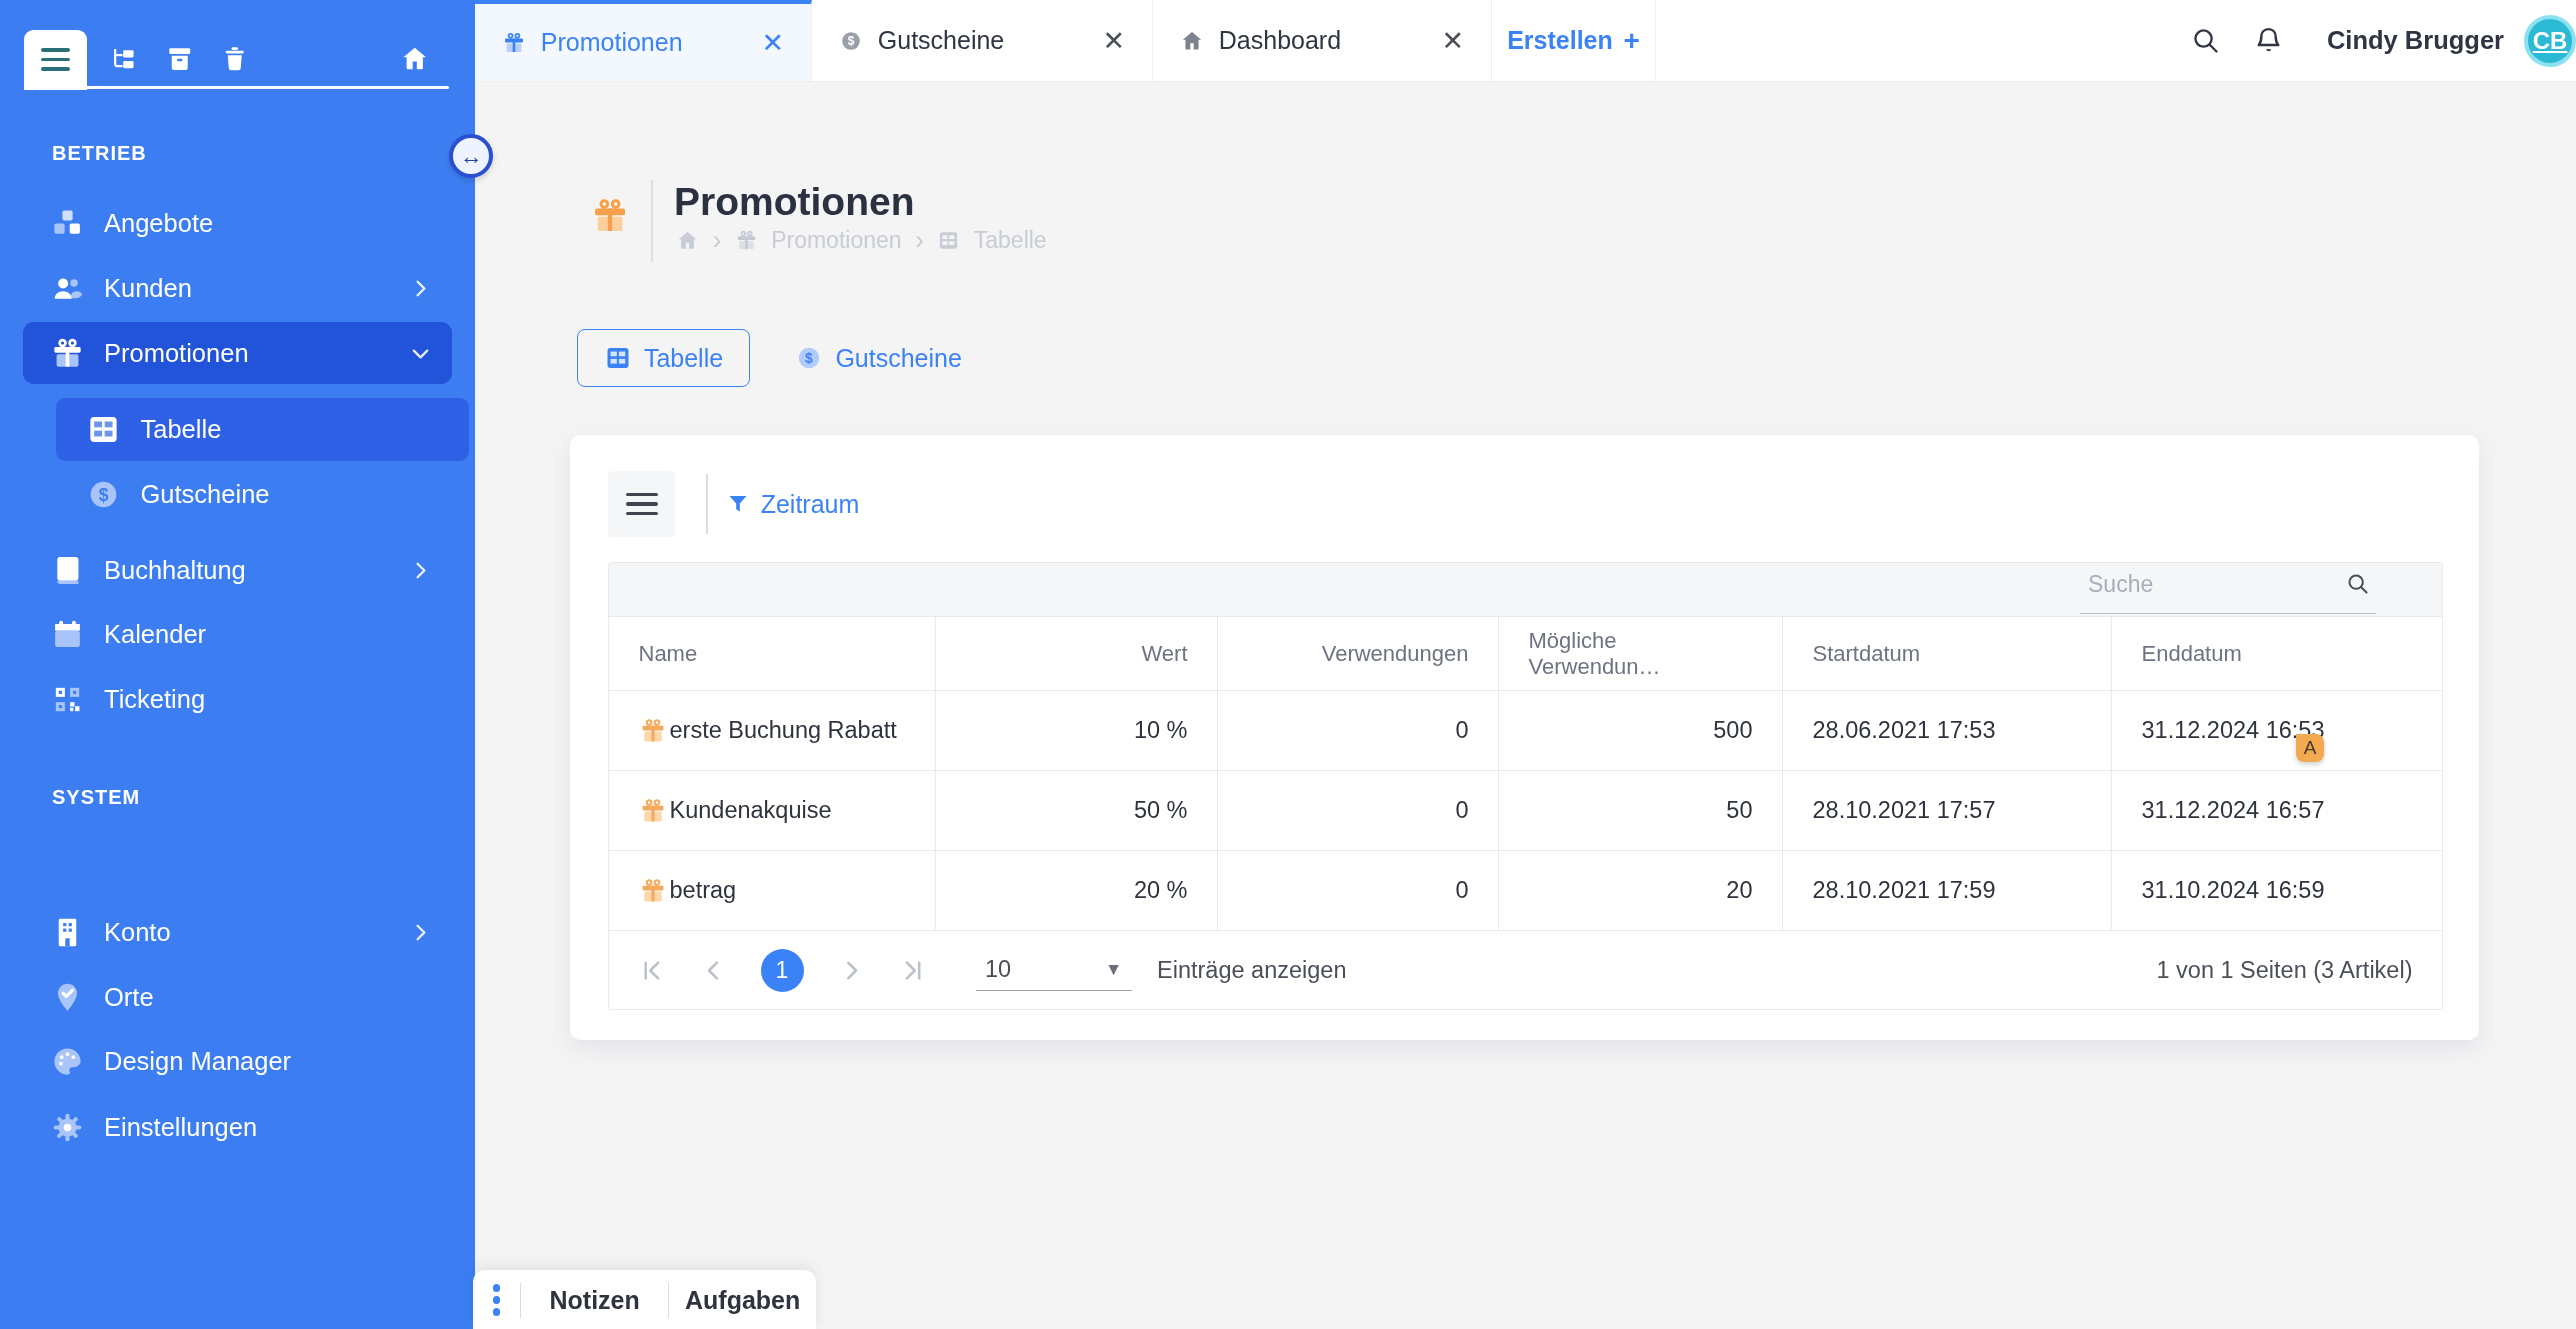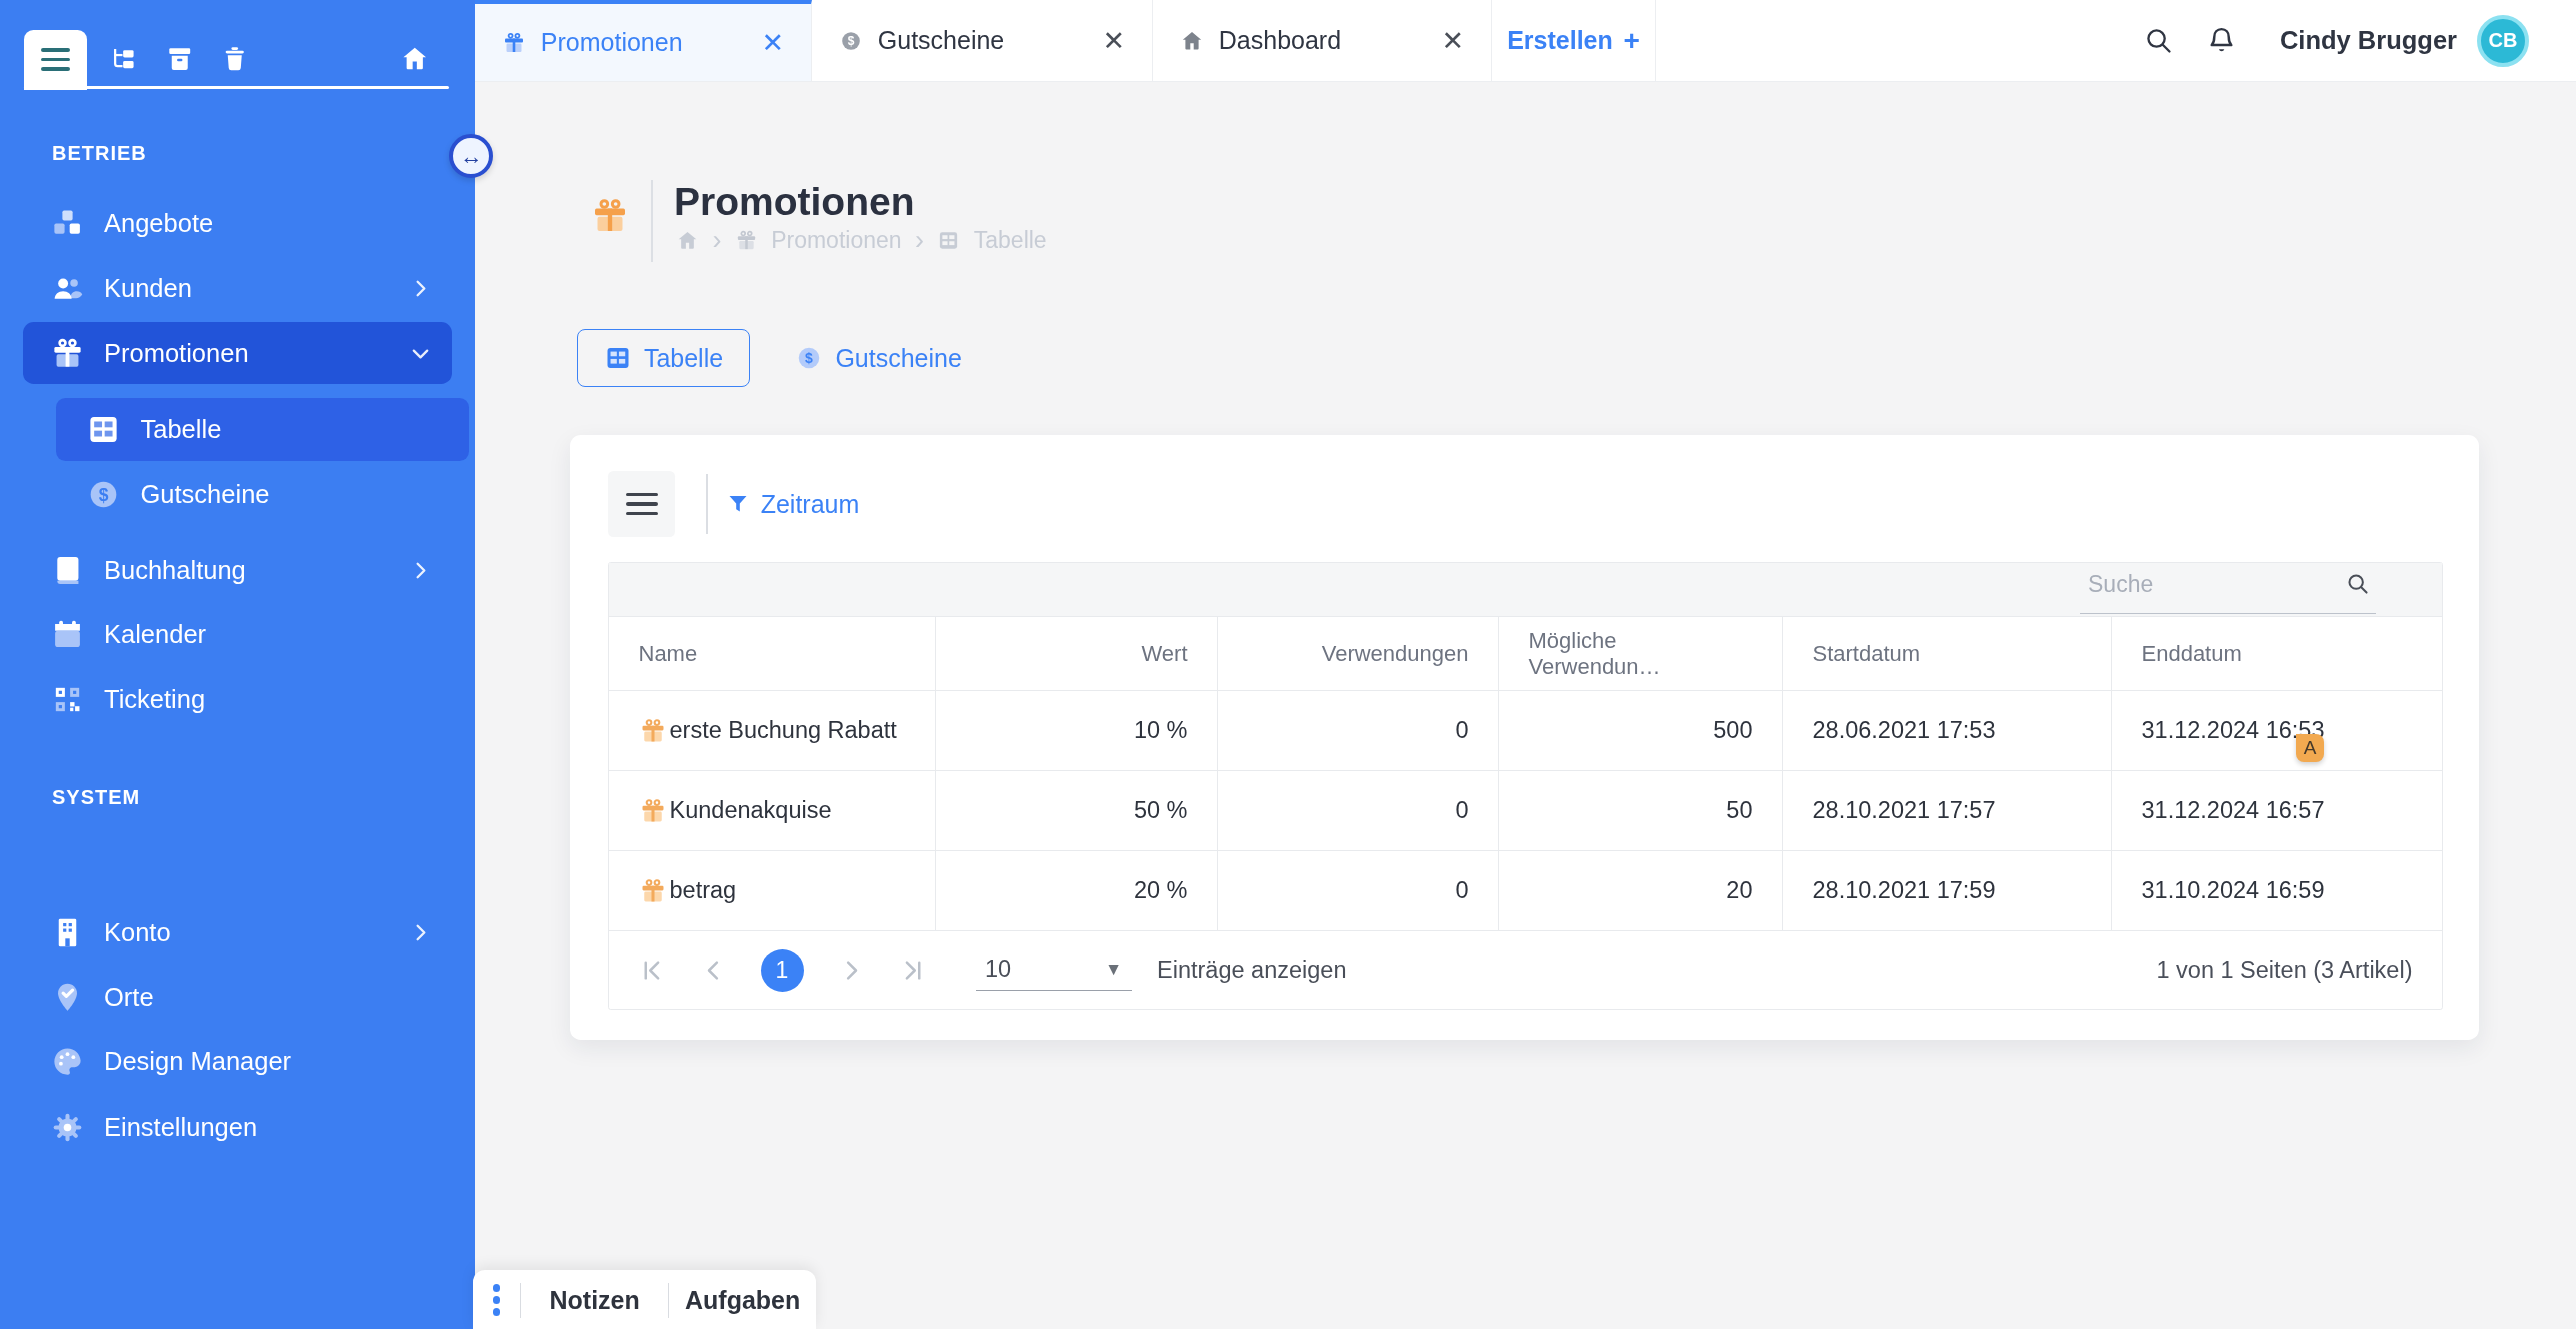--- a/index.html
+++ b/index.html
@@ -34,26 +34,26 @@
     border-bottom:1.3px solid #eceef1; display:flex; z-index:4; }
   .tab { height:100%; display:flex; align-items:center; padding:0 27px; border-right:1.3px solid #eceef1;
     background:#fff; font-size:25px; color:#2f3542; cursor:pointer; }
   .tab .tic { width:24px; height:24px; margin-right:14.8px; flex:0 0 auto; }
   .tab-close { margin-left:auto; font-size:27px; color:#4a4f58; padding-left:20px; cursor:pointer; }
   .tab.active { background:#f3f8fe; border-top:4px solid #3b82f6; color:#3b82f6; }
   .tab.active .tab-close { color:#3b82f6; }
   .tab.t1 { width:337px; } .tab.t2 { width:341px; } .tab.t3 { width:339px; }
   .tab.t4 { width:164px; justify-content:center; color:#3b82f6; font-weight:bold; }
   .tab.t4 .plus { margin-left:10.7px; font-size:28px; }
-  .top-right { margin-left:auto; display:flex; align-items:center; padding-right:47px; }
+  .top-right { margin-left:auto; display:flex; align-items:center; }
   .top-icon { width:31px; height:31px; margin-left:32px; cursor:pointer; }
   .user-name { margin-left:43px; font-size:25.5px; font-weight:bold; color:#2f3542; cursor:pointer; }
   .avatar { margin-left:20px; width:52px; height:52px; border-radius:50%; background:#2cb9d6;
-    border:4px solid #8ce1f1; color:#fff; font-size:20px; font-weight:bold;
-    display:flex; align-items:center; justify-content:center; cursor:pointer; }
+    border:4px solid #8ce1f1; color:#fff; font-size:24px; font-weight:bold;
+    display:flex; align-items:center; justify-content:center; cursor:pointer;text-decoration:underline; }
 
   
   .ph-gift { left:590px; top:196px; width:40px; height:40px; }
   .ph-divider { left:651px; top:180px; width:2px; height:82px; background:#dcdfe4; }
   .page-title { left:674px; top:180px; font-size:39px; font-weight:bold; color:#2b3140; }
   .breadcrumb { left:676px; top:227px; display:flex; align-items:center; gap:13.4px; color:#c7ccd5; font-size:23px; }
   .breadcrumb .bic { width:23px; height:23px; }
   .bc-sep { font-size:27px; line-height:23px; }
 
   

